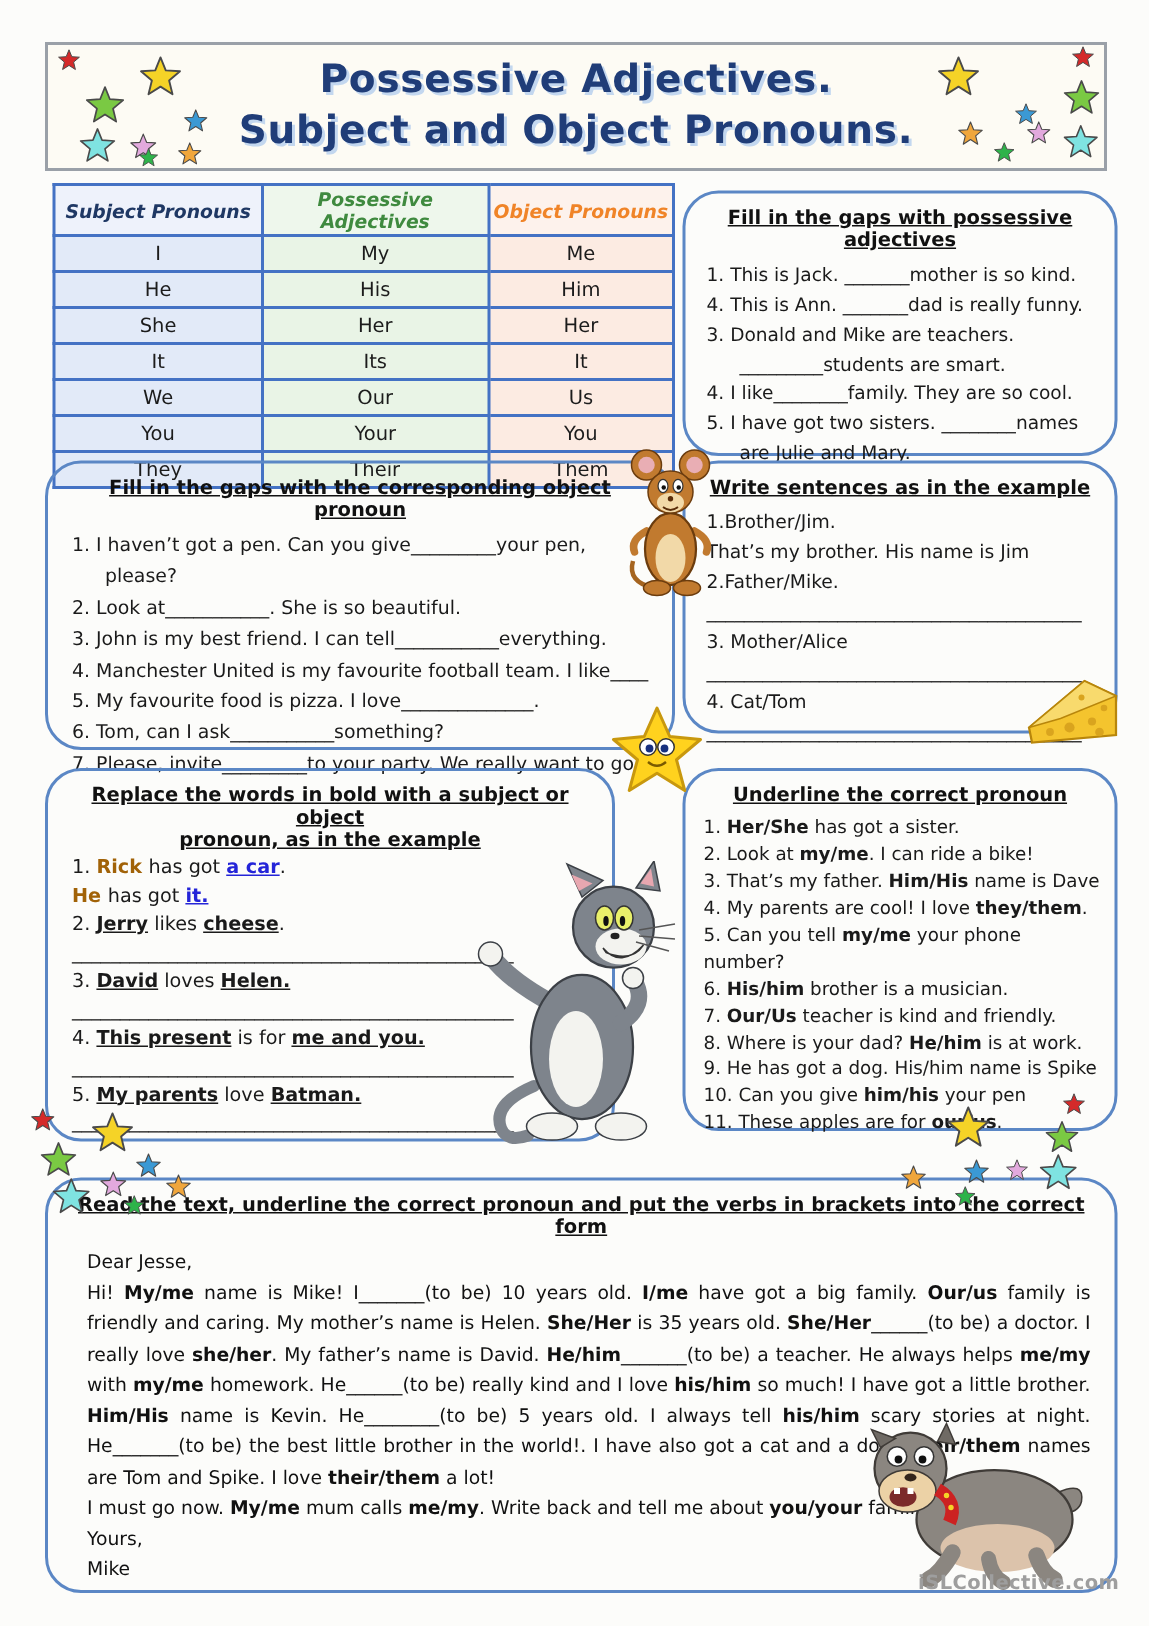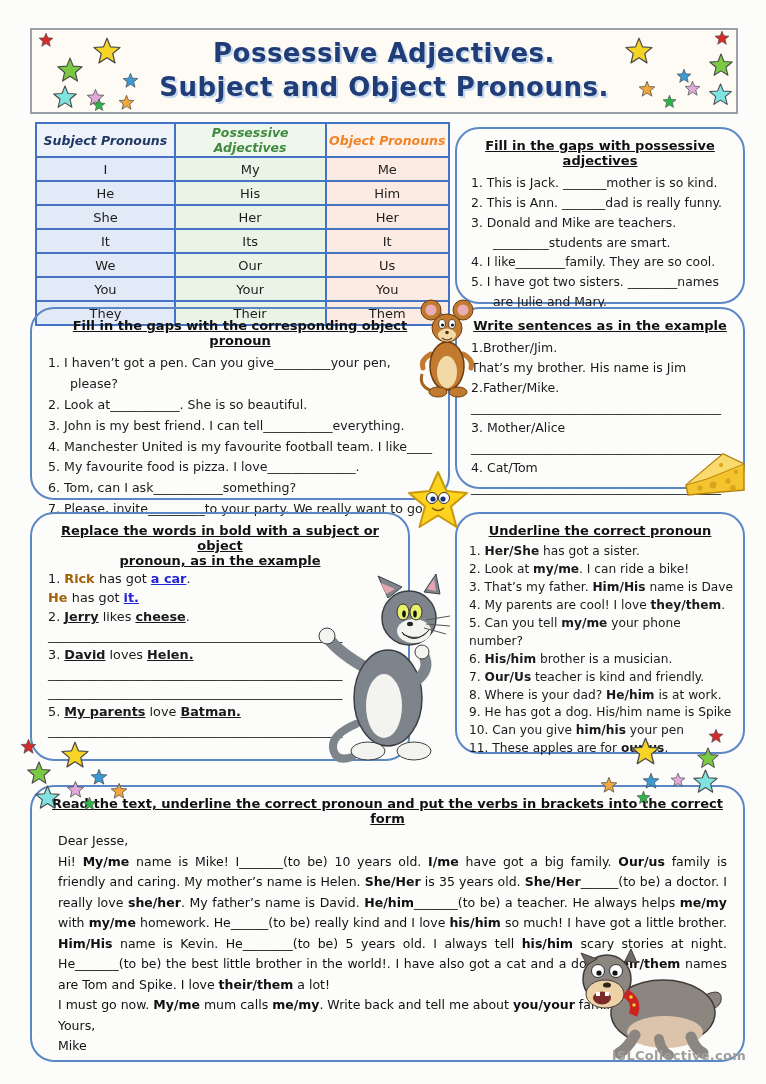--- a/index.html
+++ b/index.html
@@ -140,21 +140,21 @@
       <td class="c2">Their</td>
       <td class="c3">Them</td>
     </tr>
   </tbody>
     </table>
 
   <div class="box box-possessive">
     <div class="box-title">Fill in the gaps with possessive adjectives</div>
     <div class="items">
       <div class="hang">1.  This is Jack. _______mother is so kind.</div>
-      <div class="hang">2.  This is Ann. _______dad is really funny.</div>
+      <div class="hang">4.  This is Ann. _______dad is really funny.</div>
       <div class="hang">3.  Donald and Mike are teachers. _________students are smart.</div>
       <div class="hang">4.  I like________family. They are so cool.</div>
       <div class="hang">5.  I have got two sisters. ________names are Julie and Mary.</div>
     </div>
   </div>
 
   <div class="box box-object">
     <div class="box-title">Fill in the gaps with the corresponding object pronoun</div>
     <div class="items">
       <div class="hang">1.  I haven’t got a pen. Can you give_________your pen, please?</div>
@@ -186,20 +186,21 @@
       <div>Replace the words in bold with a subject or object</div>
       <div>pronoun, as in the example</div>
     </div>
     <div class="items">
       <div><span class="seg-p">1. </span><span class="seg-ru">Rick </span><span class="seg-p">has got </span><span class="seg-blu">a car</span><span class="seg-p">.</span></div>
       <div><span class="seg-ru">He </span><span class="seg-p">has got </span><span class="seg-blu">it.</span></div>
       <div><span class="seg-p">2. </span><span class="seg-bu">Jerry</span><span class="seg-p"> likes </span><span class="seg-bu">cheese</span><span class="seg-p">.</span></div>
       <div><span class="seg-p">______________________________________________</span></div>
       <div><span class="seg-p">3. </span><span class="seg-bu">David</span><span class="seg-p"> loves </span><span class="seg-bu">Helen.</span></div>
       <div><span class="seg-p">______________________________________________</span></div>
+      <div><span class="seg-p">4. </span><span class="seg-bu">This present</span><span class="seg-p"> is for </span><span class="seg-bu">me and you.</span></div>
       <div><span class="seg-p">______________________________________________</span></div>
       <div><span class="seg-p">5. </span><span class="seg-bu">My parents</span><span class="seg-p"> love </span><span class="seg-bu">Batman.</span></div>
       <div><span class="seg-p">______________________________________________</span></div>
     </div>
   </div>
 
   <div class="box box-underline">
     <div class="box-title">Underline the correct pronoun</div>
     <div class="items">
       <div><span class="seg-p">1.  </span><span class="seg-b">Her/She</span><span class="seg-p"> has got a sister.</span></div>

